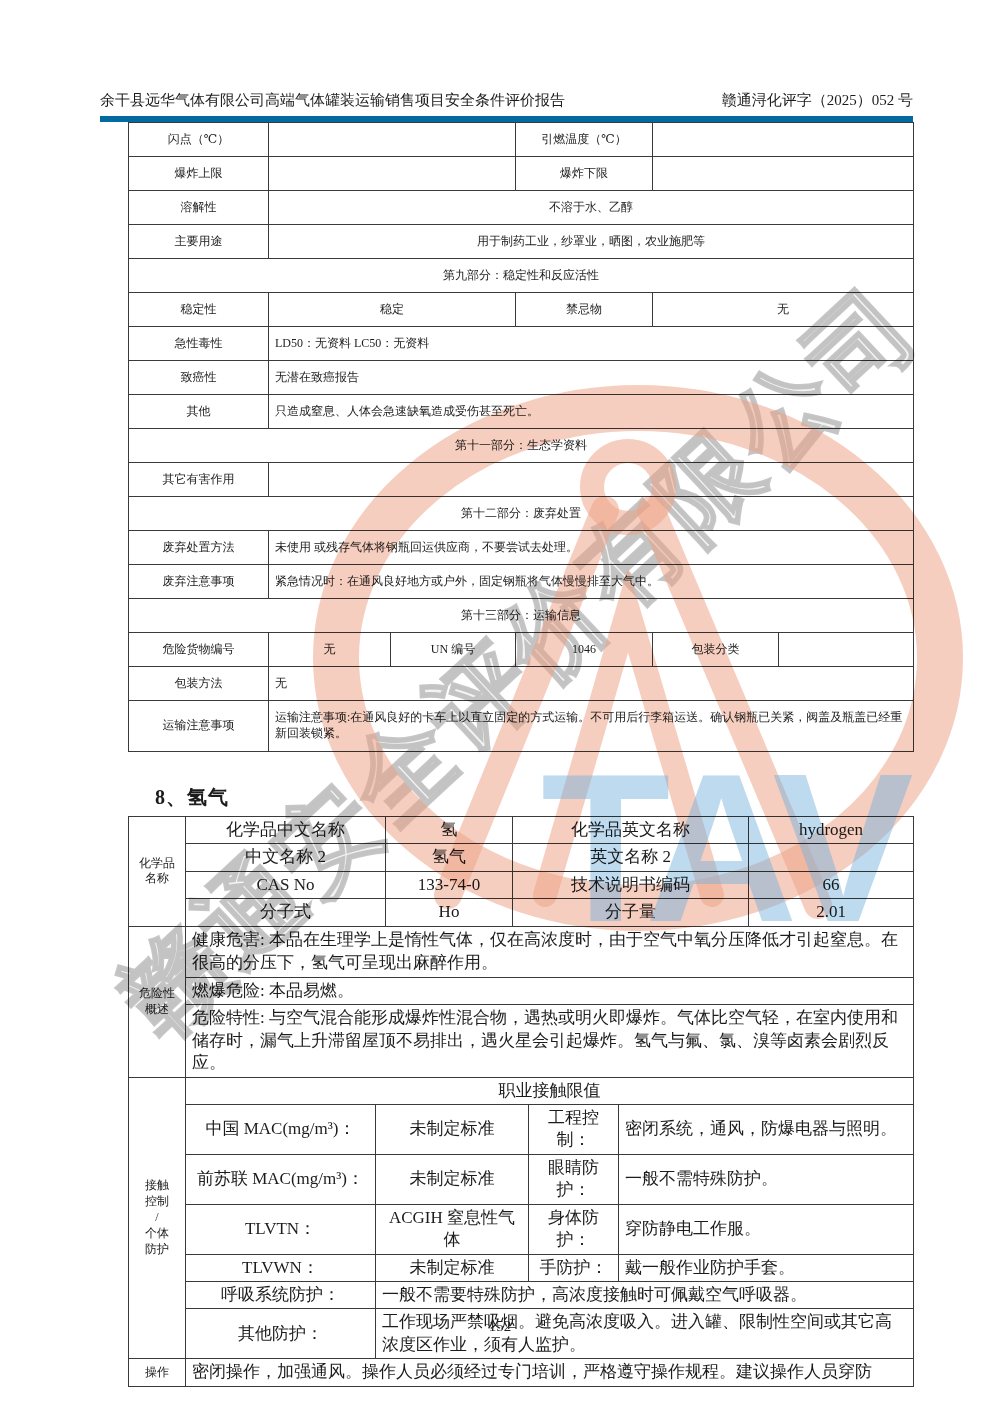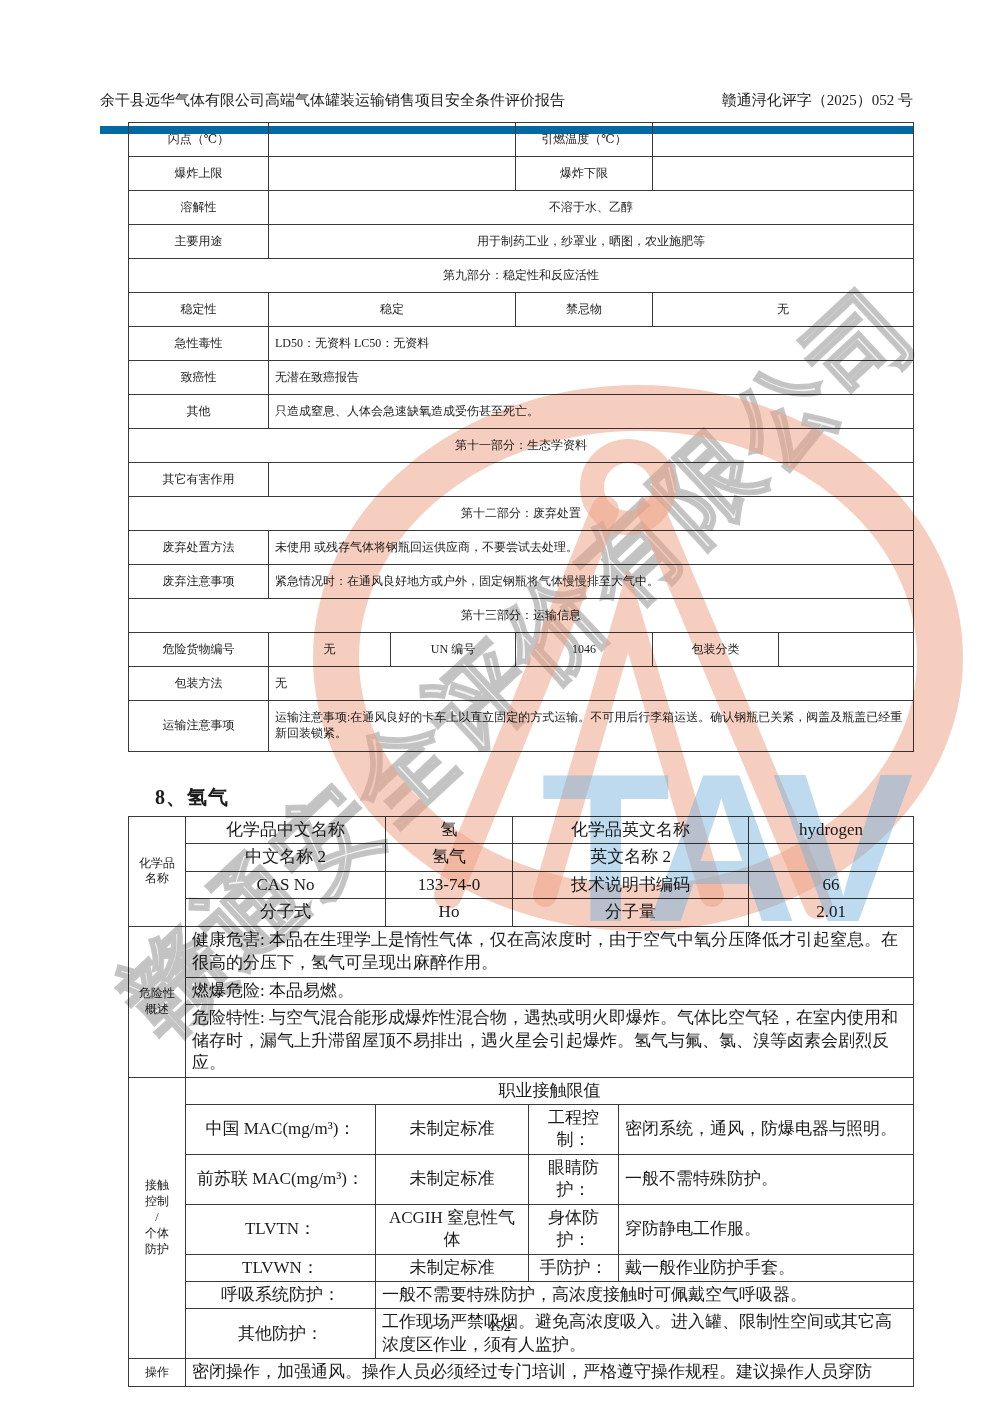--- a/index.html
+++ b/index.html
@@ -5,21 +5,21 @@
   html,body { margin:0; padding:0; background:#ffffff; }
   .page {
     position:relative; width:1000px; height:1414px; background:#ffffff;
     font-family:"Liberation Serif","DejaVu Serif",serif; color:#1c1c1c; overflow:hidden;
   }
   
   .doc-header {
     position:absolute; left:100px; top:90px; width:813px;
     display:flex; justify-content:space-between; align-items:flex-end;
     font-size:15px; line-height:20px;
-    border-bottom:8px solid #0369a1; padding-bottom:16px;
+    border-bottom:6px solid #0369a1; padding-bottom:6px;
   }
   
   table { border-collapse:collapse; table-layout:fixed; }
   td {
     border:1px solid #3a3a3a; padding:2px 6px; line-height:1.32;
     overflow:hidden; vertical-align:middle;
   }
   .t1 { position:absolute; left:128px; top:122px; width:785px; font-size:12px; }
   .t1 td { height:29px; text-align:center; }
   .t1 td.lft { text-align:left; }

